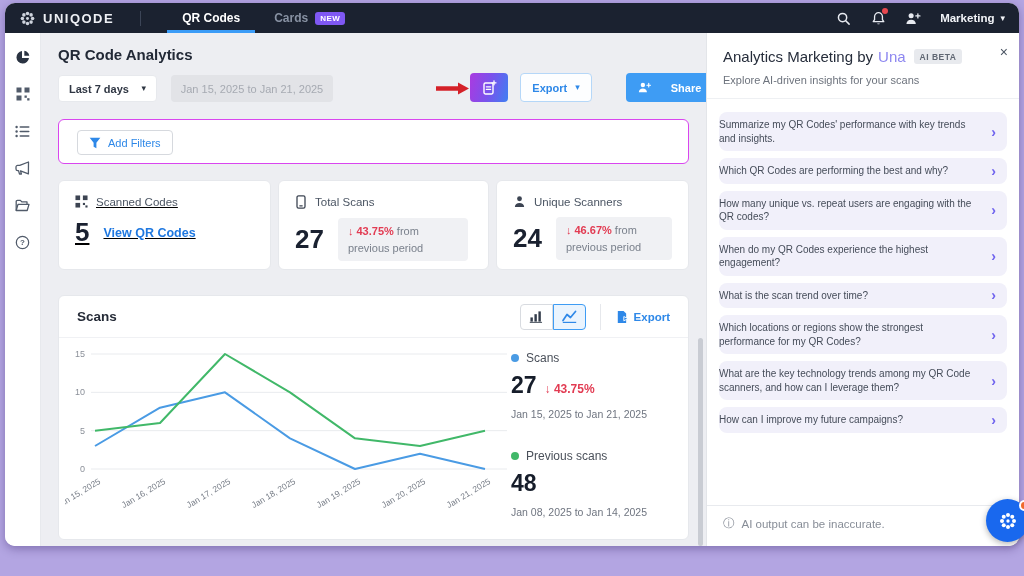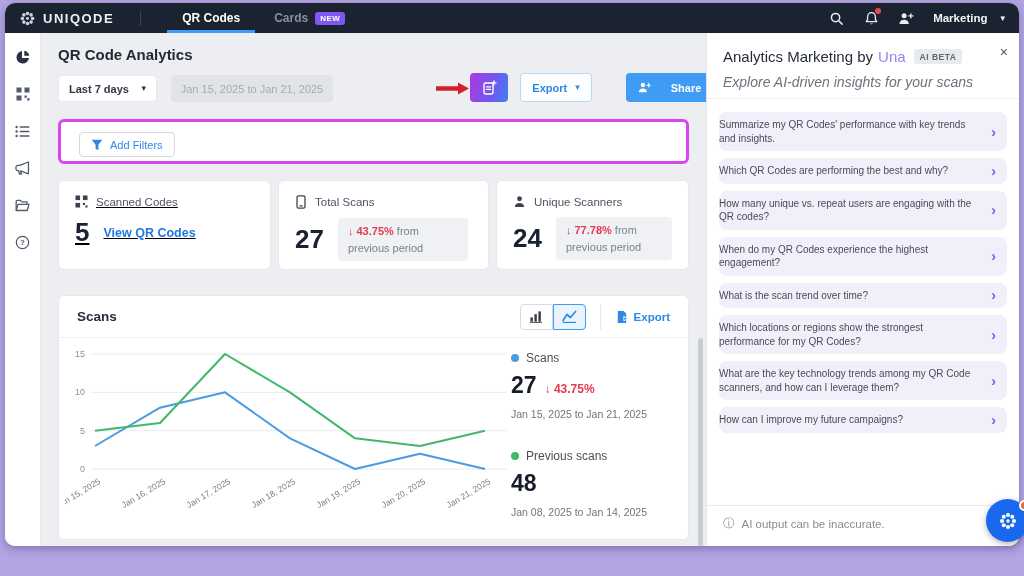--- a/index.html
+++ b/index.html
@@ -18,21 +18,21 @@
   .nav-tab { position:relative; height:30px; display:flex; align-items:center; padding:0 17px;
              font-size:12px; font-weight:bold; color:#8791a2; cursor:pointer; }
   .nav-tab.active { color:#ffffff; }
   .nav-tab.active::after { content:""; position:absolute; left:2px; right:2px; bottom:0; height:3px; background:#3b9cf7; }
   .badge-new { background:#7f58f3; color:#fff; font-size:8px; font-weight:bold; letter-spacing:.5px;
                border-radius:3px; padding:2px 5px; margin-left:7px; }
   .nav-spacer { flex:1; }
   .nav-right { display:flex; align-items:center; gap:19px; }
   .nav-icon { position:relative; width:16px; height:16px; display:flex; align-items:center; justify-content:center; cursor:pointer; }
   .bell-dot { position:absolute; top:-2px; right:-2px; width:6px; height:6px; border-radius:50%; background:#e8484f; }
-  .account { display:flex; align-items:center; gap:13px; color:#f2f4f8; font-size:11.5px; font-weight:bold; cursor:pointer; }
+  .account { display:flex; align-items:center; gap:6px; color:#f2f4f8; font-size:11.5px; font-weight:bold; cursor:pointer; }
   .caret { font-size:9px; line-height:1; }
 
   
   .sidebar { position:absolute; left:0; top:30px; width:36px; bottom:0; background:#fff;
              border-right:1px solid #e7e9ed; display:flex; flex-direction:column; align-items:center;
              padding-top:16px; gap:21px; }
   .side-icon { width:16px; height:16px; display:flex; align-items:center; justify-content:center; cursor:pointer; }
 
   
   .main { position:absolute; left:36px; top:30px; width:665px; bottom:0; background:#edeef2; }
@@ -46,21 +46,21 @@
                color:#a6aab2; font-size:11px; }
   .annot-arrow { position:absolute; left:394px; top:49px; }
   .grad-btn { position:absolute; left:429px; top:40px; width:38px; height:29px;
               background:linear-gradient(105deg,#ab3ae0 0%,#7a52ec 50%,#3f7ff2 100%); }
   .export-btn { position:absolute; left:479px; top:40px; width:72px; height:29px; background:#fdfeff;
                 border:1px solid #b5d7f8; color:#2e88e8; font-weight:bold; gap:8px; }
   .share-btn { position:absolute; left:562px; top:40px; width:86px; height:29px; background:#3e9cf4;
                color:#fff; font-weight:bold; gap:19px;margin-left:23px; }
 
   .filters-card { position:absolute; left:17px; top:86px; width:631px; height:45px; background:#fff;
-                  border:3px solid #d946ef; border-radius:6px; }
+                  border:1px solid #d946ef; border-radius:6px; }
   .add-filters { position:absolute; left:18px; top:10px; height:25px; padding:0 11px; background:#fff;
                  border:1px solid #d6d9de; color:#2e88e8; gap:7px; }
 
   .stat-card { position:absolute; top:147px; height:90px; background:#fff; border:1px solid #e6e8ec;
                border-radius:6px; padding:14px 16px; }
   .stat-head { display:flex; align-items:center; gap:8px; font-size:11.5px; color:#4b5563; }
   .stat-body { display:flex; align-items:center; gap:14px; margin-top:9px; }
   .stat-value { font-size:26px; font-weight:bold; color:#1a2130; }
   .stat-link { color:#1f78e0; font-weight:bold; font-size:12.5px; cursor:pointer; }
   .stat-chip { background:#f0f1f4; border-radius:4px; padding:5px 10px; font-size:11px; color:#7a818c;
@@ -92,21 +92,21 @@
   .main-scrollbar { position:absolute; right:3px; top:305px; width:5px; height:208px; background:#c9ccd3; border-radius:3px; }
 
   
   .rightpanel { position:absolute; right:0; top:30px; width:313px; bottom:0; background:#fff;
                 border-left:1px solid #e3e5e9; }
   .rp-close { position:absolute; right:11px; top:12px; font-size:14px; color:#4b5563; cursor:pointer; line-height:1; }
   .rp-title { position:absolute; left:16px; top:15px; font-size:15px; color:#262d3b; display:flex; align-items:center; }
   .rp-brand { color:#8d87f0; margin-left:5px; }
   .rp-badge { background:#e8eaee; color:#606773; font-size:8.5px; font-weight:bold; letter-spacing:.5px;
               border-radius:3px; padding:2.5px 6px; margin-left:8px; }
-  .rp-sub { position:absolute; left:16px; top:41px; font-size:14px; color:#6d737d;font-style:italic; }
+  .rp-sub { position:absolute; left:16px; top:41px; font-size:11px; color:#6d737d; }
   .rp-divider { position:absolute; left:0; right:0; top:65px; border-top:1px solid #eef0f3; }
   .prompts { position:absolute; left:12px; right:12px; top:79px; display:flex; flex-direction:column; gap:7px; }
   .prompt-card { position:relative; background:#f1f0fa; border-radius:8px; padding:6px 30px 6px 0;
                  font-size:10px; line-height:1.35; color:#454c59; cursor:pointer; }
   .prompt-chevron { position:absolute; right:11px; top:50%; transform:translateY(-50%);
                     color:#6f63ee; font-size:14px; font-weight:bold; }
   .rp-footer-divider { position:absolute; left:0; right:0; top:472px; border-top:1px solid #e8eaee; }
   .rp-footer { position:absolute; left:16px; top:483px; font-size:11.5px; color:#878d97;
                display:flex; align-items:center; gap:7px; }
 
@@ -330,21 +330,21 @@
         <span>
           <svg width="13" height="13" viewBox="0 0 14 14">
               <circle cx="7" cy="4" r="2.6" fill="#3c4452"></circle>
               <path d="M2 13c0-2.9 2.3-4.4 5-4.4s5 1.5 5 4.4z" fill="#3c4452"></path>
             </svg>
         </span>
         <span>Unique Scanners</span>
       </div>
       <div class="stat-body">
         <span class="stat-value">24</span>
-        <span class="stat-chip"><span class="chip-red"><span>↓</span> <span>77.78%</span></span> <span>from previous period</span></span>
+        <span class="stat-chip"><span class="chip-red"><span>↓</span> <span>46.67%</span></span> <span>from previous period</span></span>
       </div>
     </div>
 
     <div class="scans-card">
       <div class="scans-header">
         <span class="scans-title">Scans</span>
         <div class="scans-tools">
           <div class="toggle-btn first">
             <span>
               <svg width="14" height="13" viewBox="0 0 15 14">

